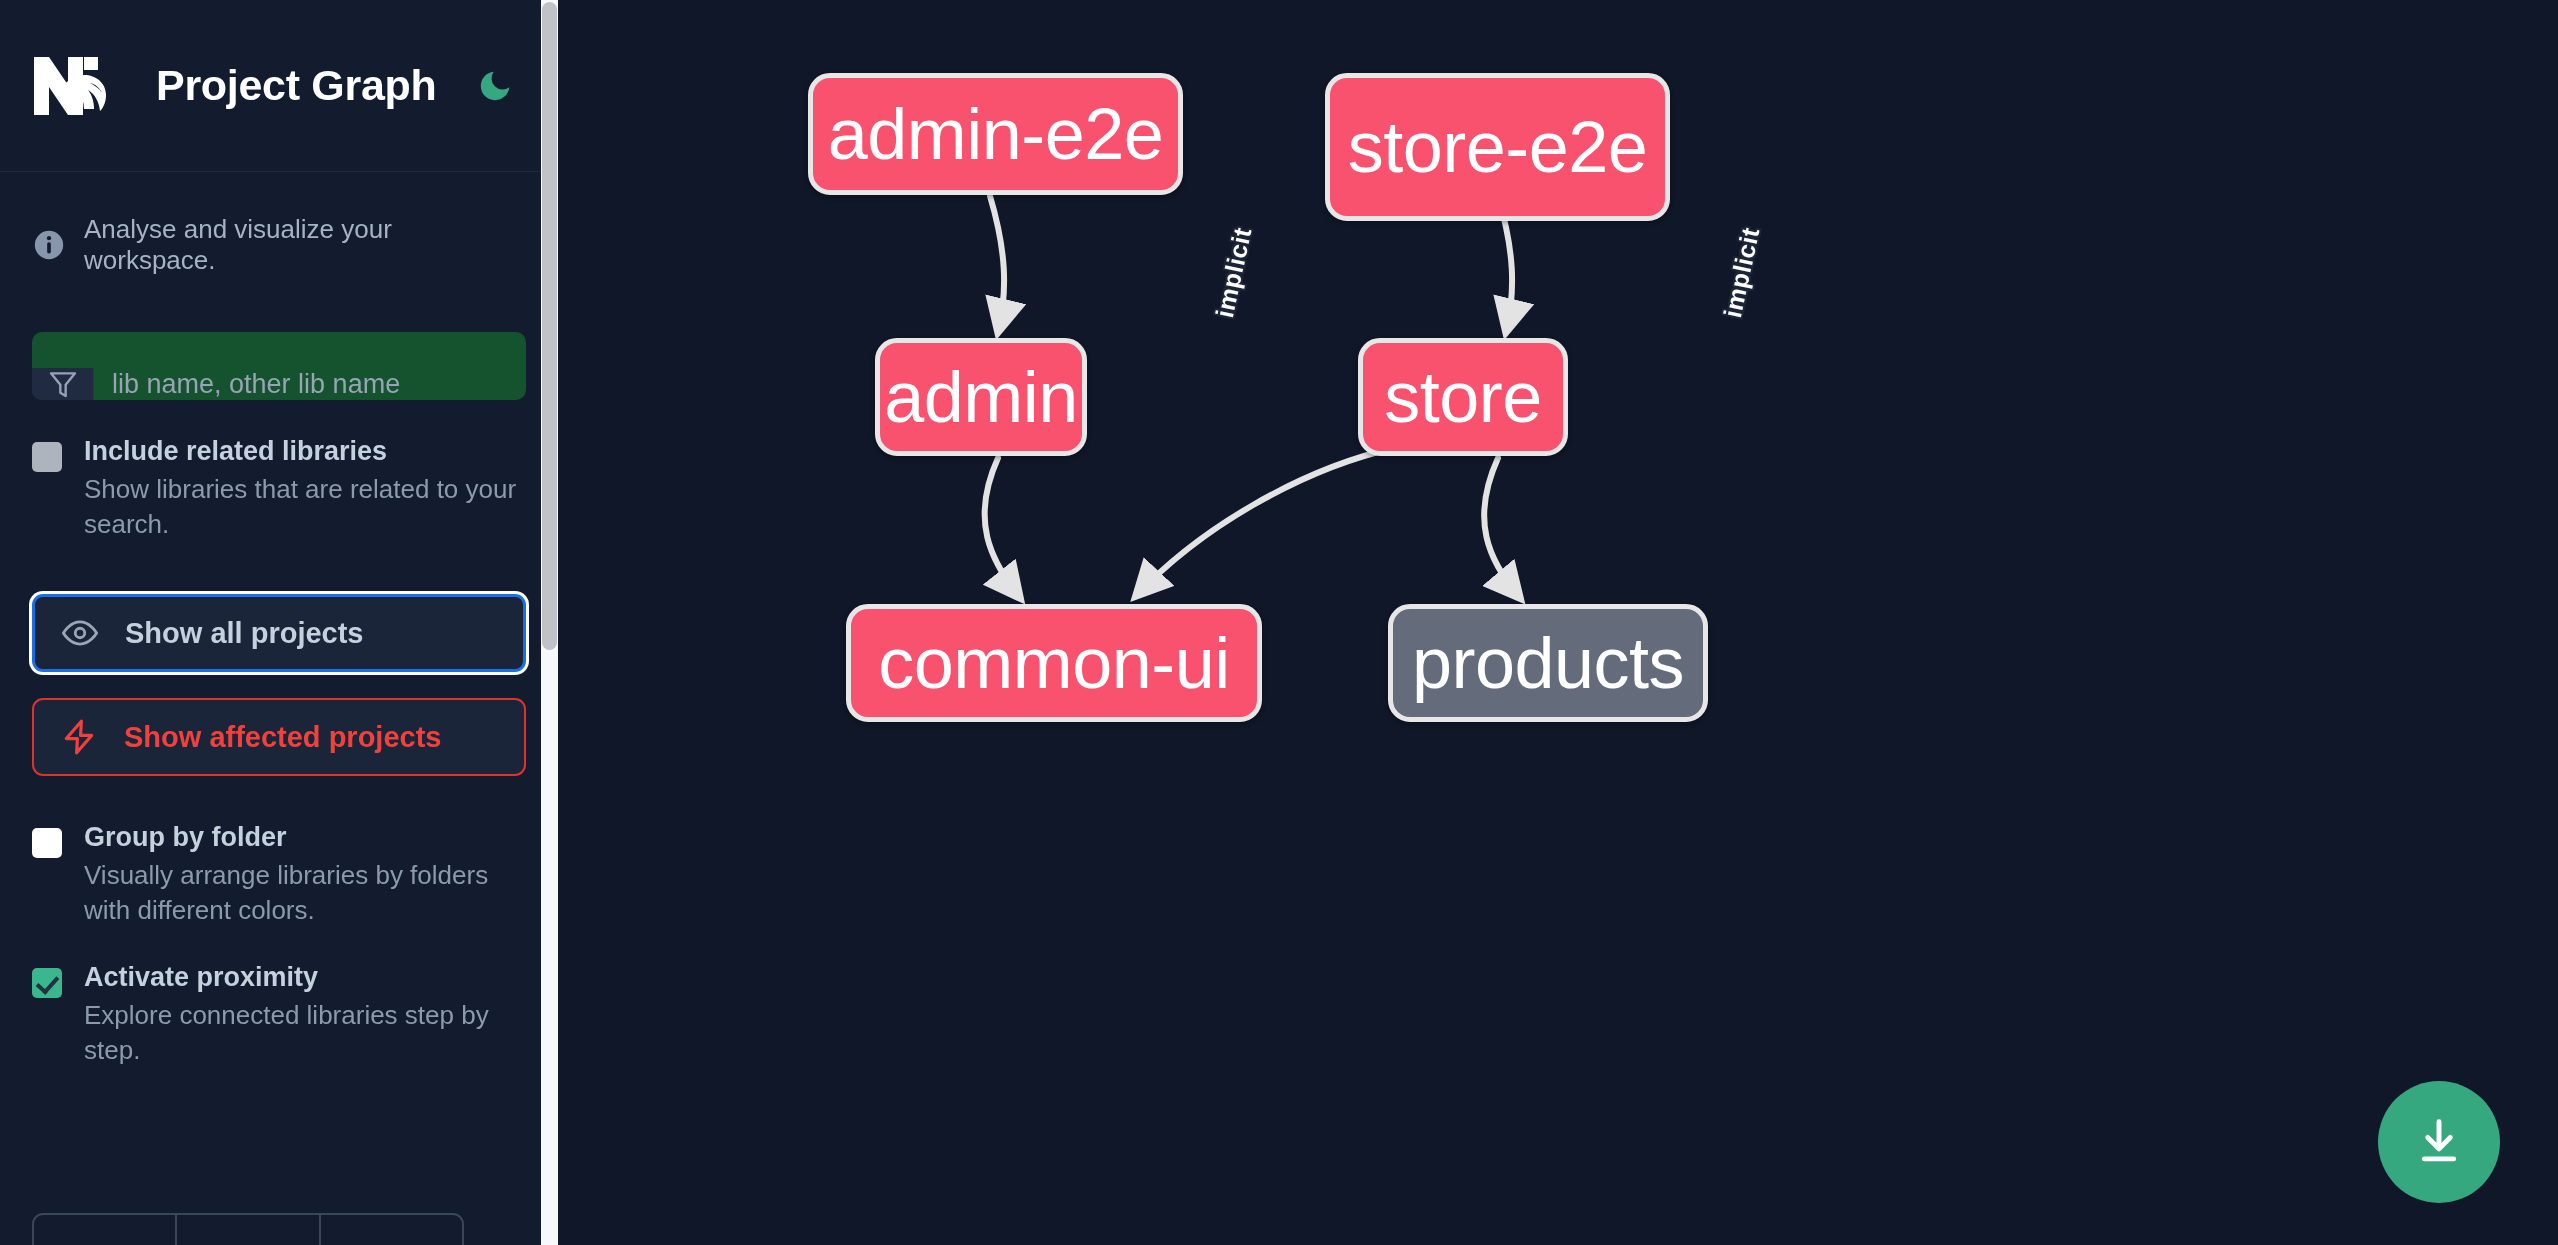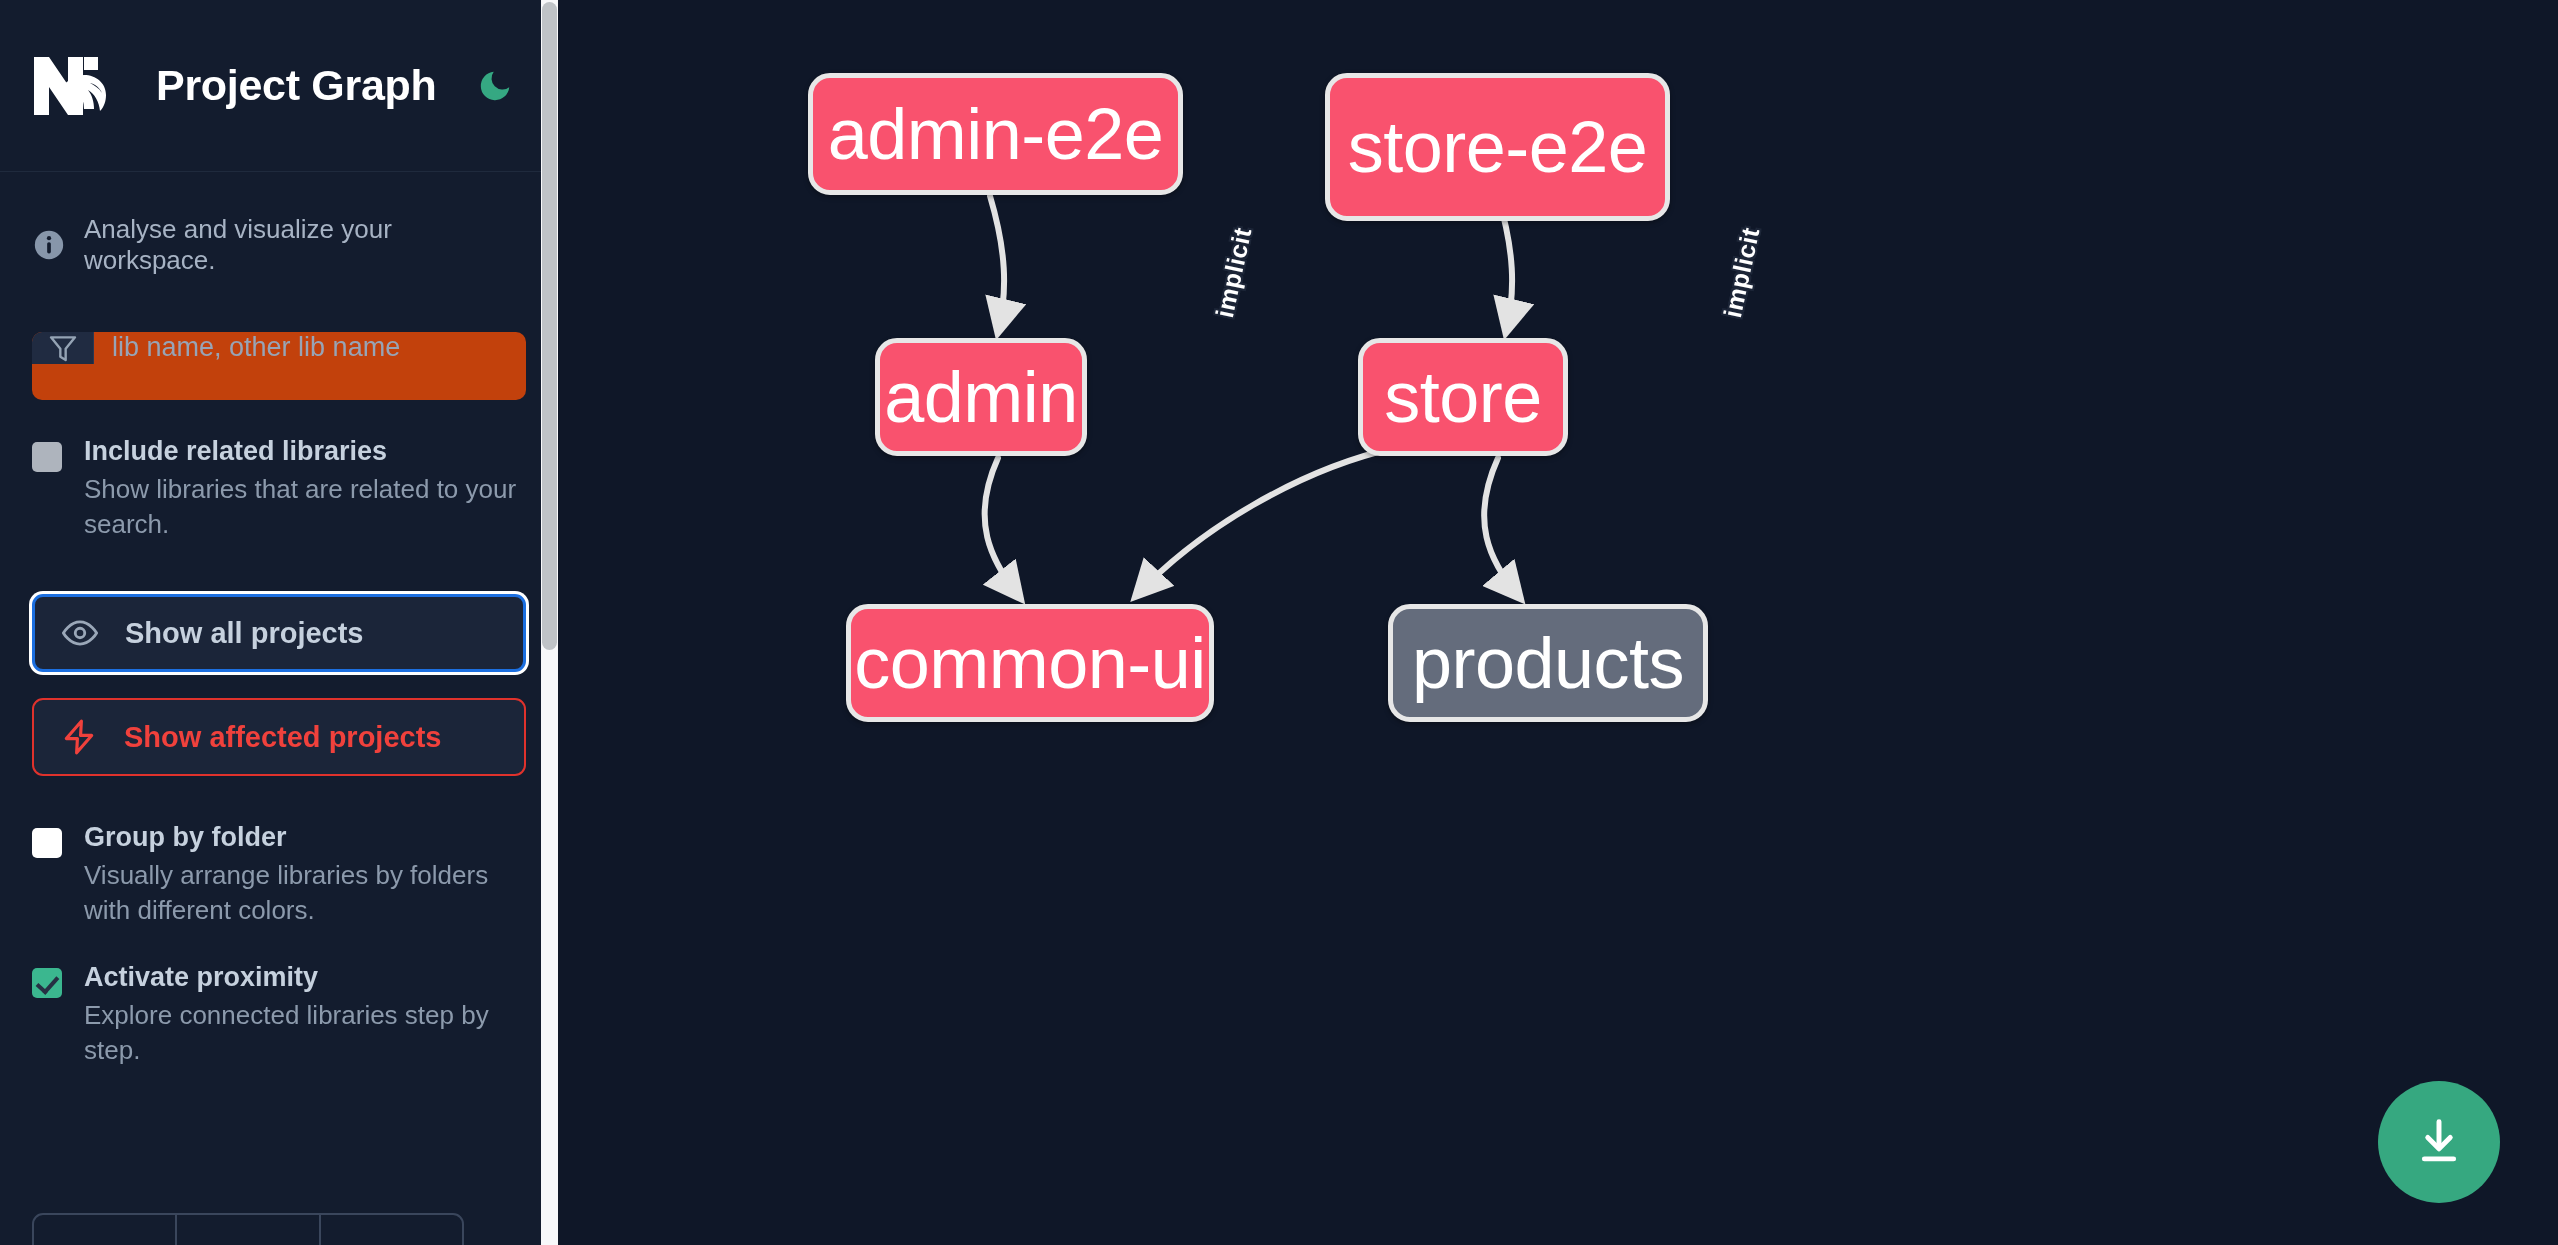--- a/index.html
+++ b/index.html
@@ -54,23 +54,23 @@
   .info-icon { width: 34px; height: 34px; flex: 0 0 34px; }
   #tagline {
     font-size: 26px;
     color: #A7B3C4;
   }
 
   
   #search-wrap {
     margin-top: 56px;
     display: flex;
-    align-items: flex-start;
+    align-items: flex-end;
     height: 68px;
-    background: #c2410c;
+    background: #14532d;
     border-radius: 10px;
     overflow: hidden;
   }
   #search-icon-box {
     width: 62px;
     display: flex; align-items: center; justify-content: center;
     background: #202B41;
     border-right: 1px solid #2A3752;
   }
   .funnel { width: 32px; height: 32px; }
@@ -364,21 +364,21 @@
     </div>
 
     <div class="node pink" style="left:317px; top:338px; width:212px; height:118px;">
       <span class="node-label">admin</span>
     </div>
 
     <div class="node pink" style="left:800px; top:338px; width:210px; height:118px;">
       <span class="node-label">store</span>
     </div>
 
-    <div class="node pink" style="left:288px; top:604px; width:368px; height:118px;">
+    <div class="node pink" style="left:288px; top:604px; width:416px; height:118px;">
       <span class="node-label">common-ui</span>
     </div>
 
     <div class="node grey" style="left:830px; top:604px; width:320px; height:118px;">
       <span class="node-label">products</span>
     </div>
 
     <span class="edge-label" style="left:630px; top:258px; transform:rotate(-78deg);">implicit</span>
 
     <span class="edge-label" style="left:1138px; top:258px; transform:rotate(-78deg);">implicit</span>

